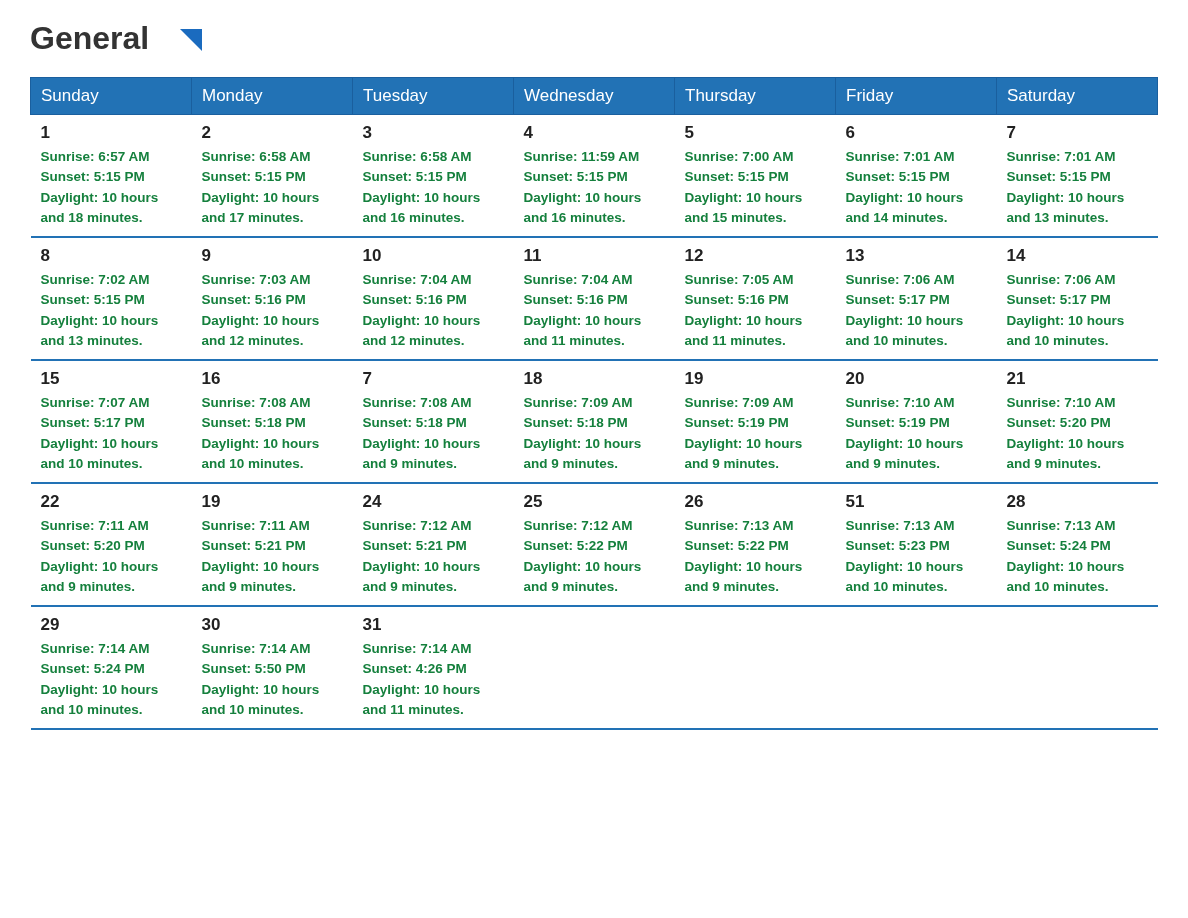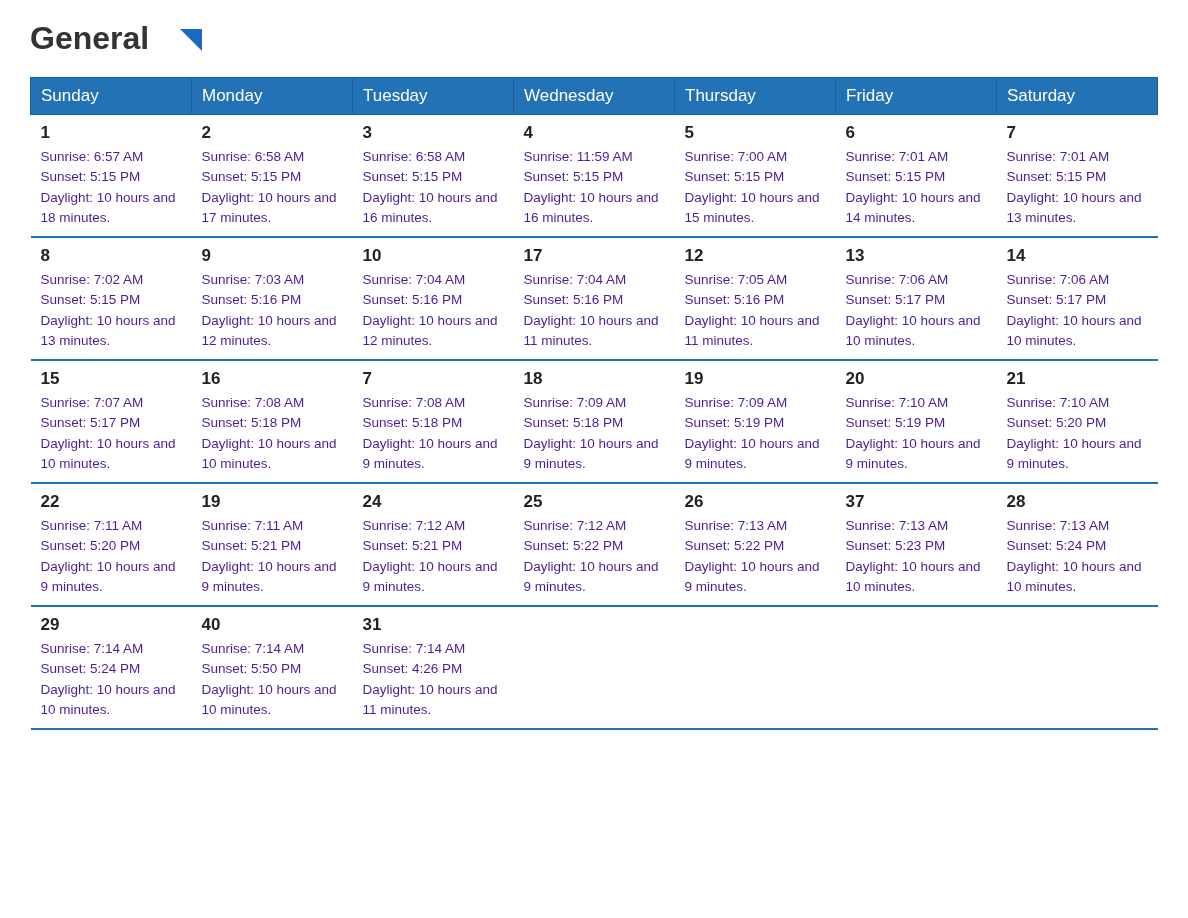--- a/index.html
+++ b/index.html
@@ -70,21 +70,22 @@
       font-size: 17px;
       font-weight: bold;
       color: #222;
       display: block;
       margin-bottom: 4px;
     }
 
     .day-info {
       font-size: 13.5px;
       line-height: 1.5;
-      color: #4c1d95;
+      color: #15803d;
+      font-weight: bold;
     }
 
     .empty-cell {
       background: #fff;
     }
 
     
     .logo-svg {
       display: flex;
       flex-direction: column;
@@ -213,21 +214,21 @@
       </td>
         <td>
         <span class="day-num">10</span>
         <div class="day-info">
           <span>Sunrise: 7:04 AM</span><br>
           <span>Sunset: 5:16 PM</span><br>
           <span>Daylight: 10 hours and 12 minutes.</span>
         </div>
       </td>
         <td>
-        <span class="day-num">17</span>
+        <span class="day-num">11</span>
         <div class="day-info">
           <span>Sunrise: 7:04 AM</span><br>
           <span>Sunset: 5:16 PM</span><br>
           <span>Daylight: 10 hours and 11 minutes.</span>
         </div>
       </td>
         <td>
         <span class="day-num">12</span>
         <div class="day-info">
           <span>Sunrise: 7:05 AM</span><br>
@@ -345,21 +346,21 @@
       </td>
         <td>
         <span class="day-num">26</span>
         <div class="day-info">
           <span>Sunrise: 7:13 AM</span><br>
           <span>Sunset: 5:22 PM</span><br>
           <span>Daylight: 10 hours and 9 minutes.</span>
         </div>
       </td>
         <td>
-        <span class="day-num">37</span>
+        <span class="day-num">51</span>
         <div class="day-info">
           <span>Sunrise: 7:13 AM</span><br>
           <span>Sunset: 5:23 PM</span><br>
           <span>Daylight: 10 hours and 10 minutes.</span>
         </div>
       </td>
         <td>
         <span class="day-num">28</span>
         <div class="day-info">
           <span>Sunrise: 7:13 AM</span><br>
@@ -371,21 +372,21 @@
       <tr>
         <td>
         <span class="day-num">29</span>
         <div class="day-info">
           <span>Sunrise: 7:14 AM</span><br>
           <span>Sunset: 5:24 PM</span><br>
           <span>Daylight: 10 hours and 10 minutes.</span>
         </div>
       </td>
         <td>
-        <span class="day-num">40</span>
+        <span class="day-num">30</span>
         <div class="day-info">
           <span>Sunrise: 7:14 AM</span><br>
           <span>Sunset: 5:50 PM</span><br>
           <span>Daylight: 10 hours and 10 minutes.</span>
         </div>
       </td>
         <td>
         <span class="day-num">31</span>
         <div class="day-info">
           <span>Sunrise: 7:14 AM</span><br>

